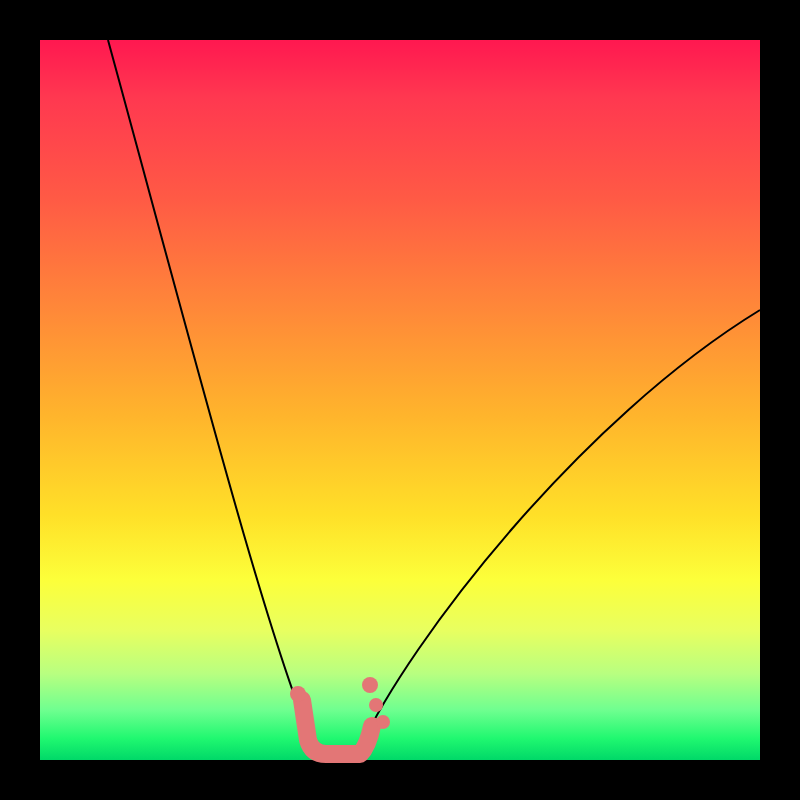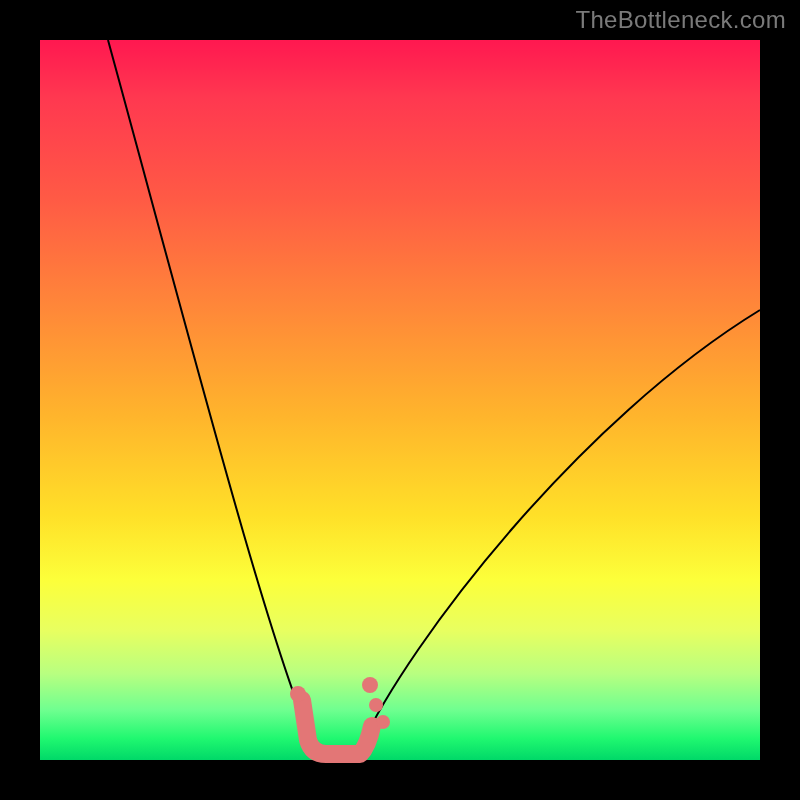--- a/index.html
+++ b/index.html
@@ -55,21 +55,20 @@
     top: 0;
     width: 720px;
     height: 720px;
     overflow: visible;
   }
 </style>
 </head>
 <body>
 
 <div class="frame">
-  <div class="watermark">TheBottleneck.com</div>
   <div class="plot">
     <svg class="curves" viewBox="0 0 720 720">
 
       <path d="M68 0 C 150 300, 230 610, 275 708" fill="none" stroke-width="2" stroke="#000000"></path>
 
       <path d="M320 708 C 370 600, 540 380, 720 270" fill="none" stroke-width="2" stroke="#000000"></path>
 
       <path d="M262 660 L268 700 Q272 714 286 714 L320 714 Q328 706 332 686" fill="none" stroke-width="18" stroke-linecap="round" stroke-linejoin="round" stroke="#e37676"></path>
 
       <circle cx="258" cy="654" r="8" fill="#e37676"></circle>

